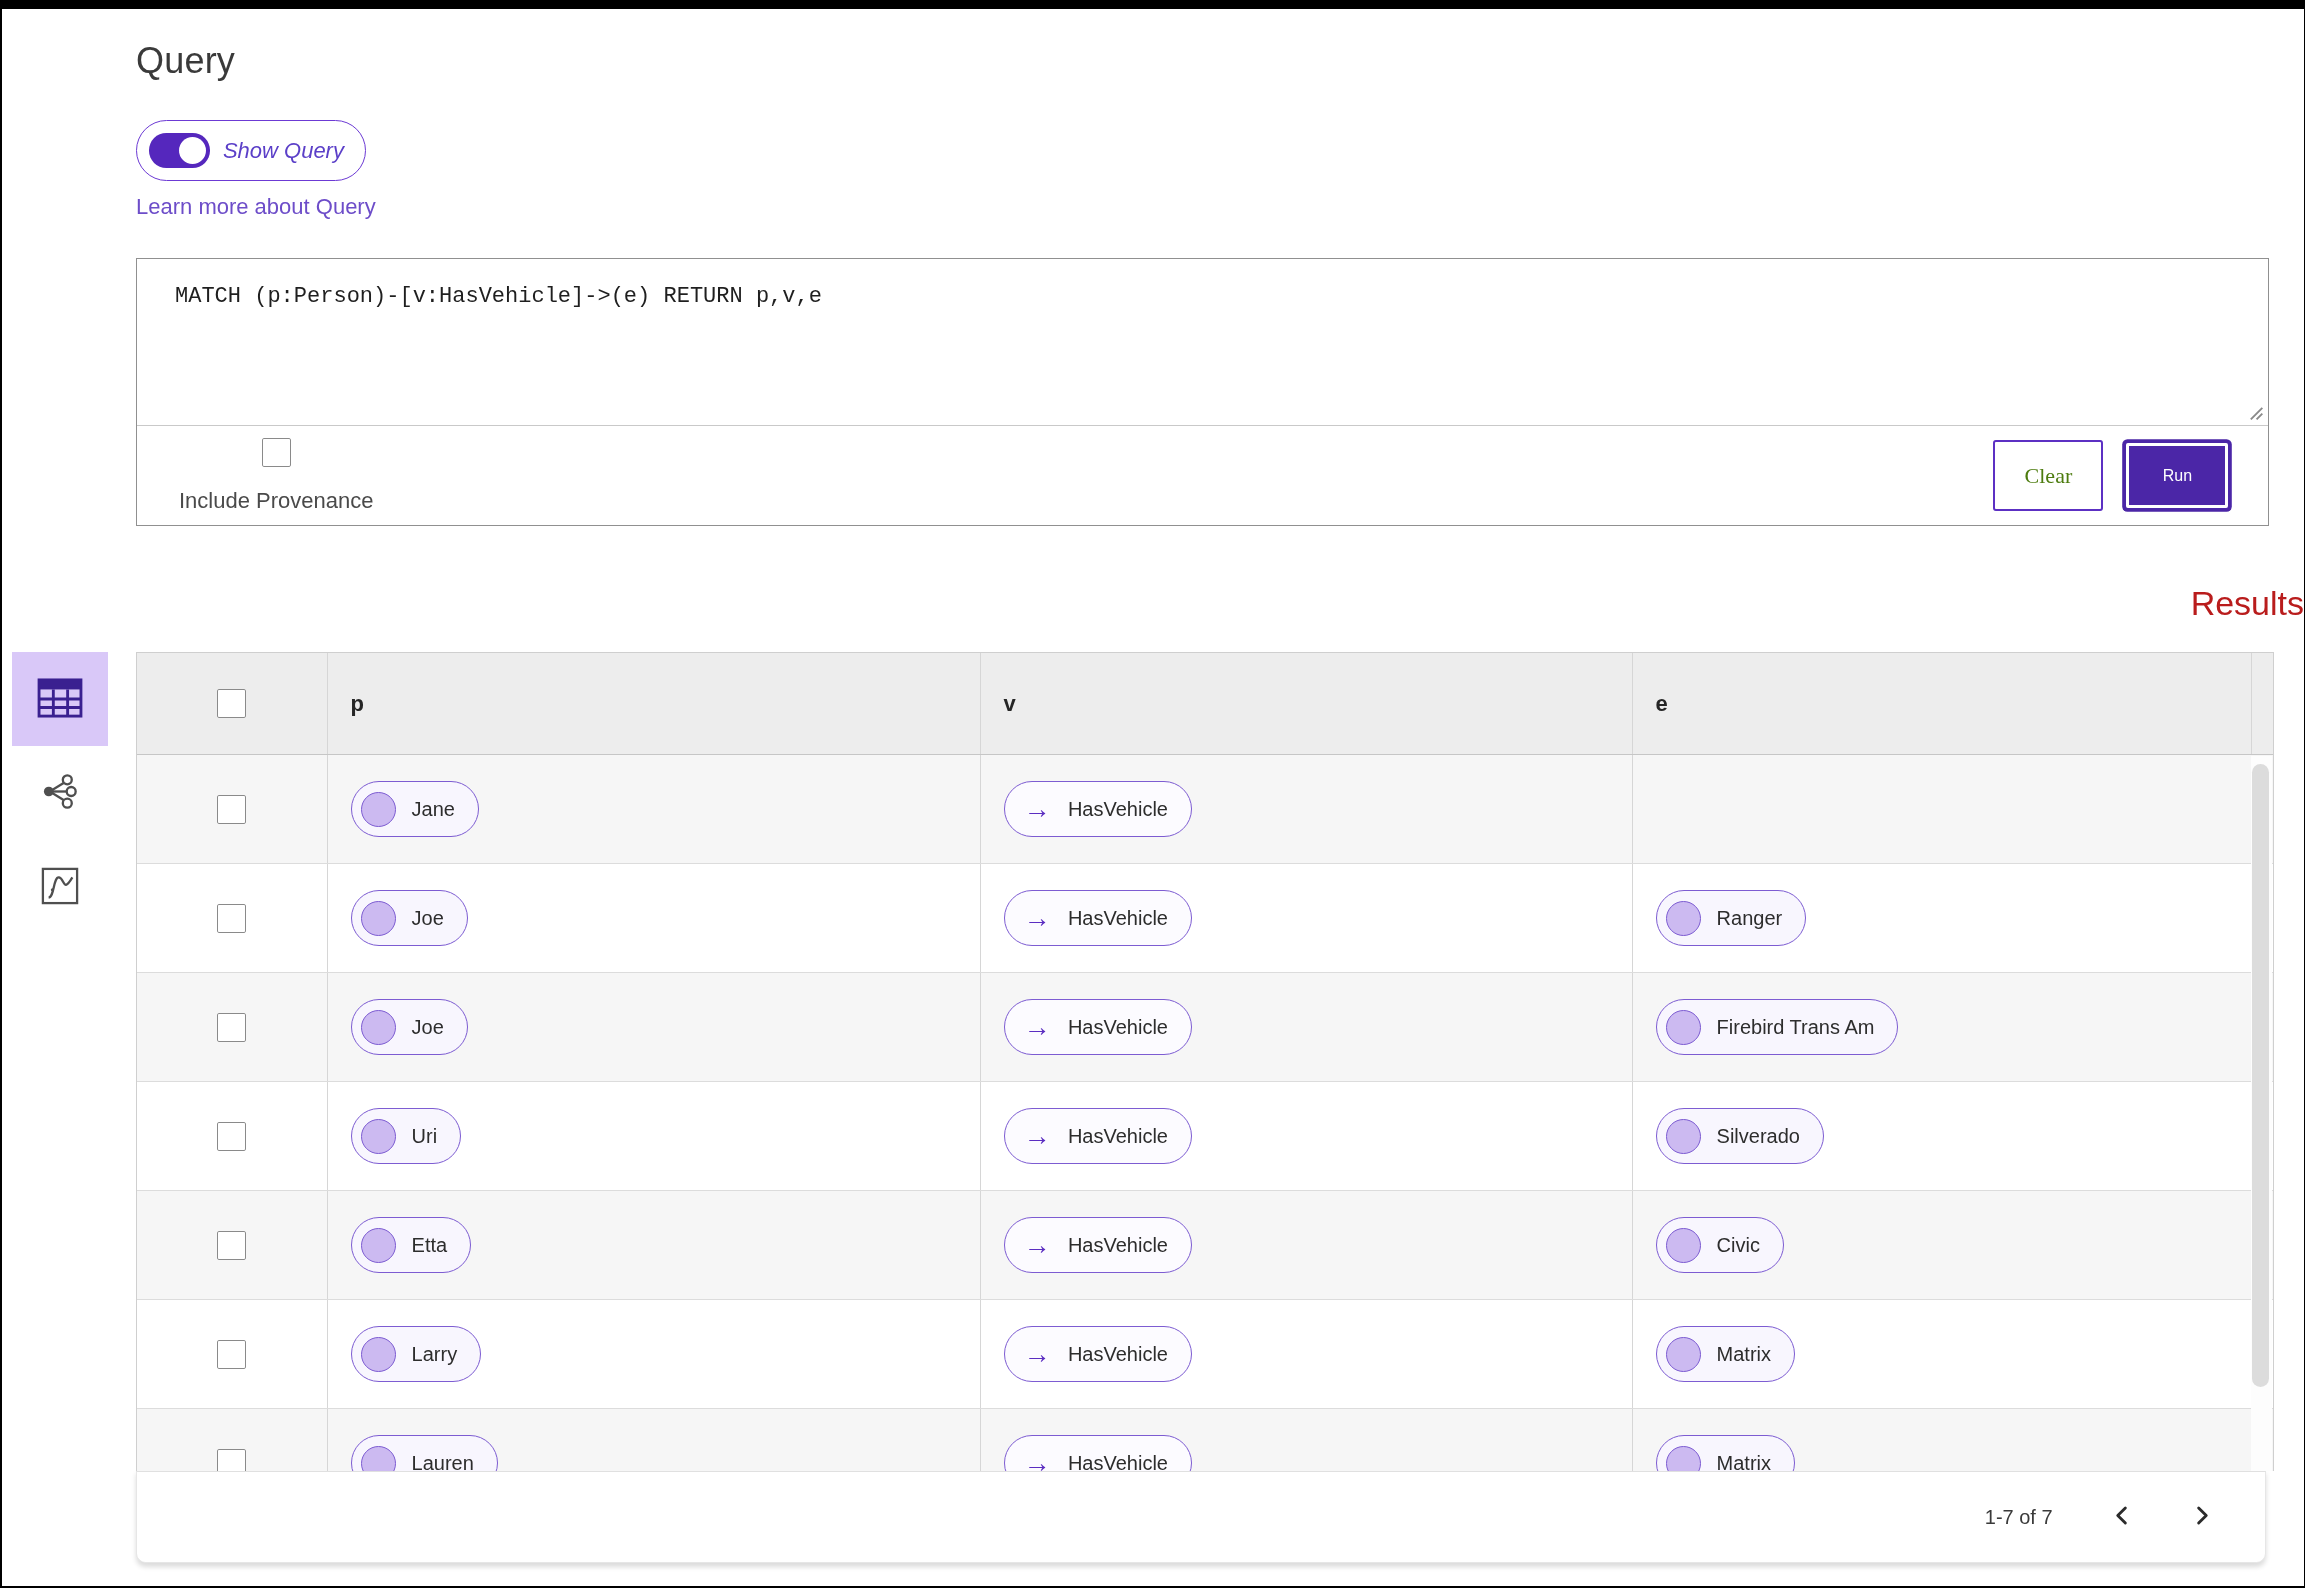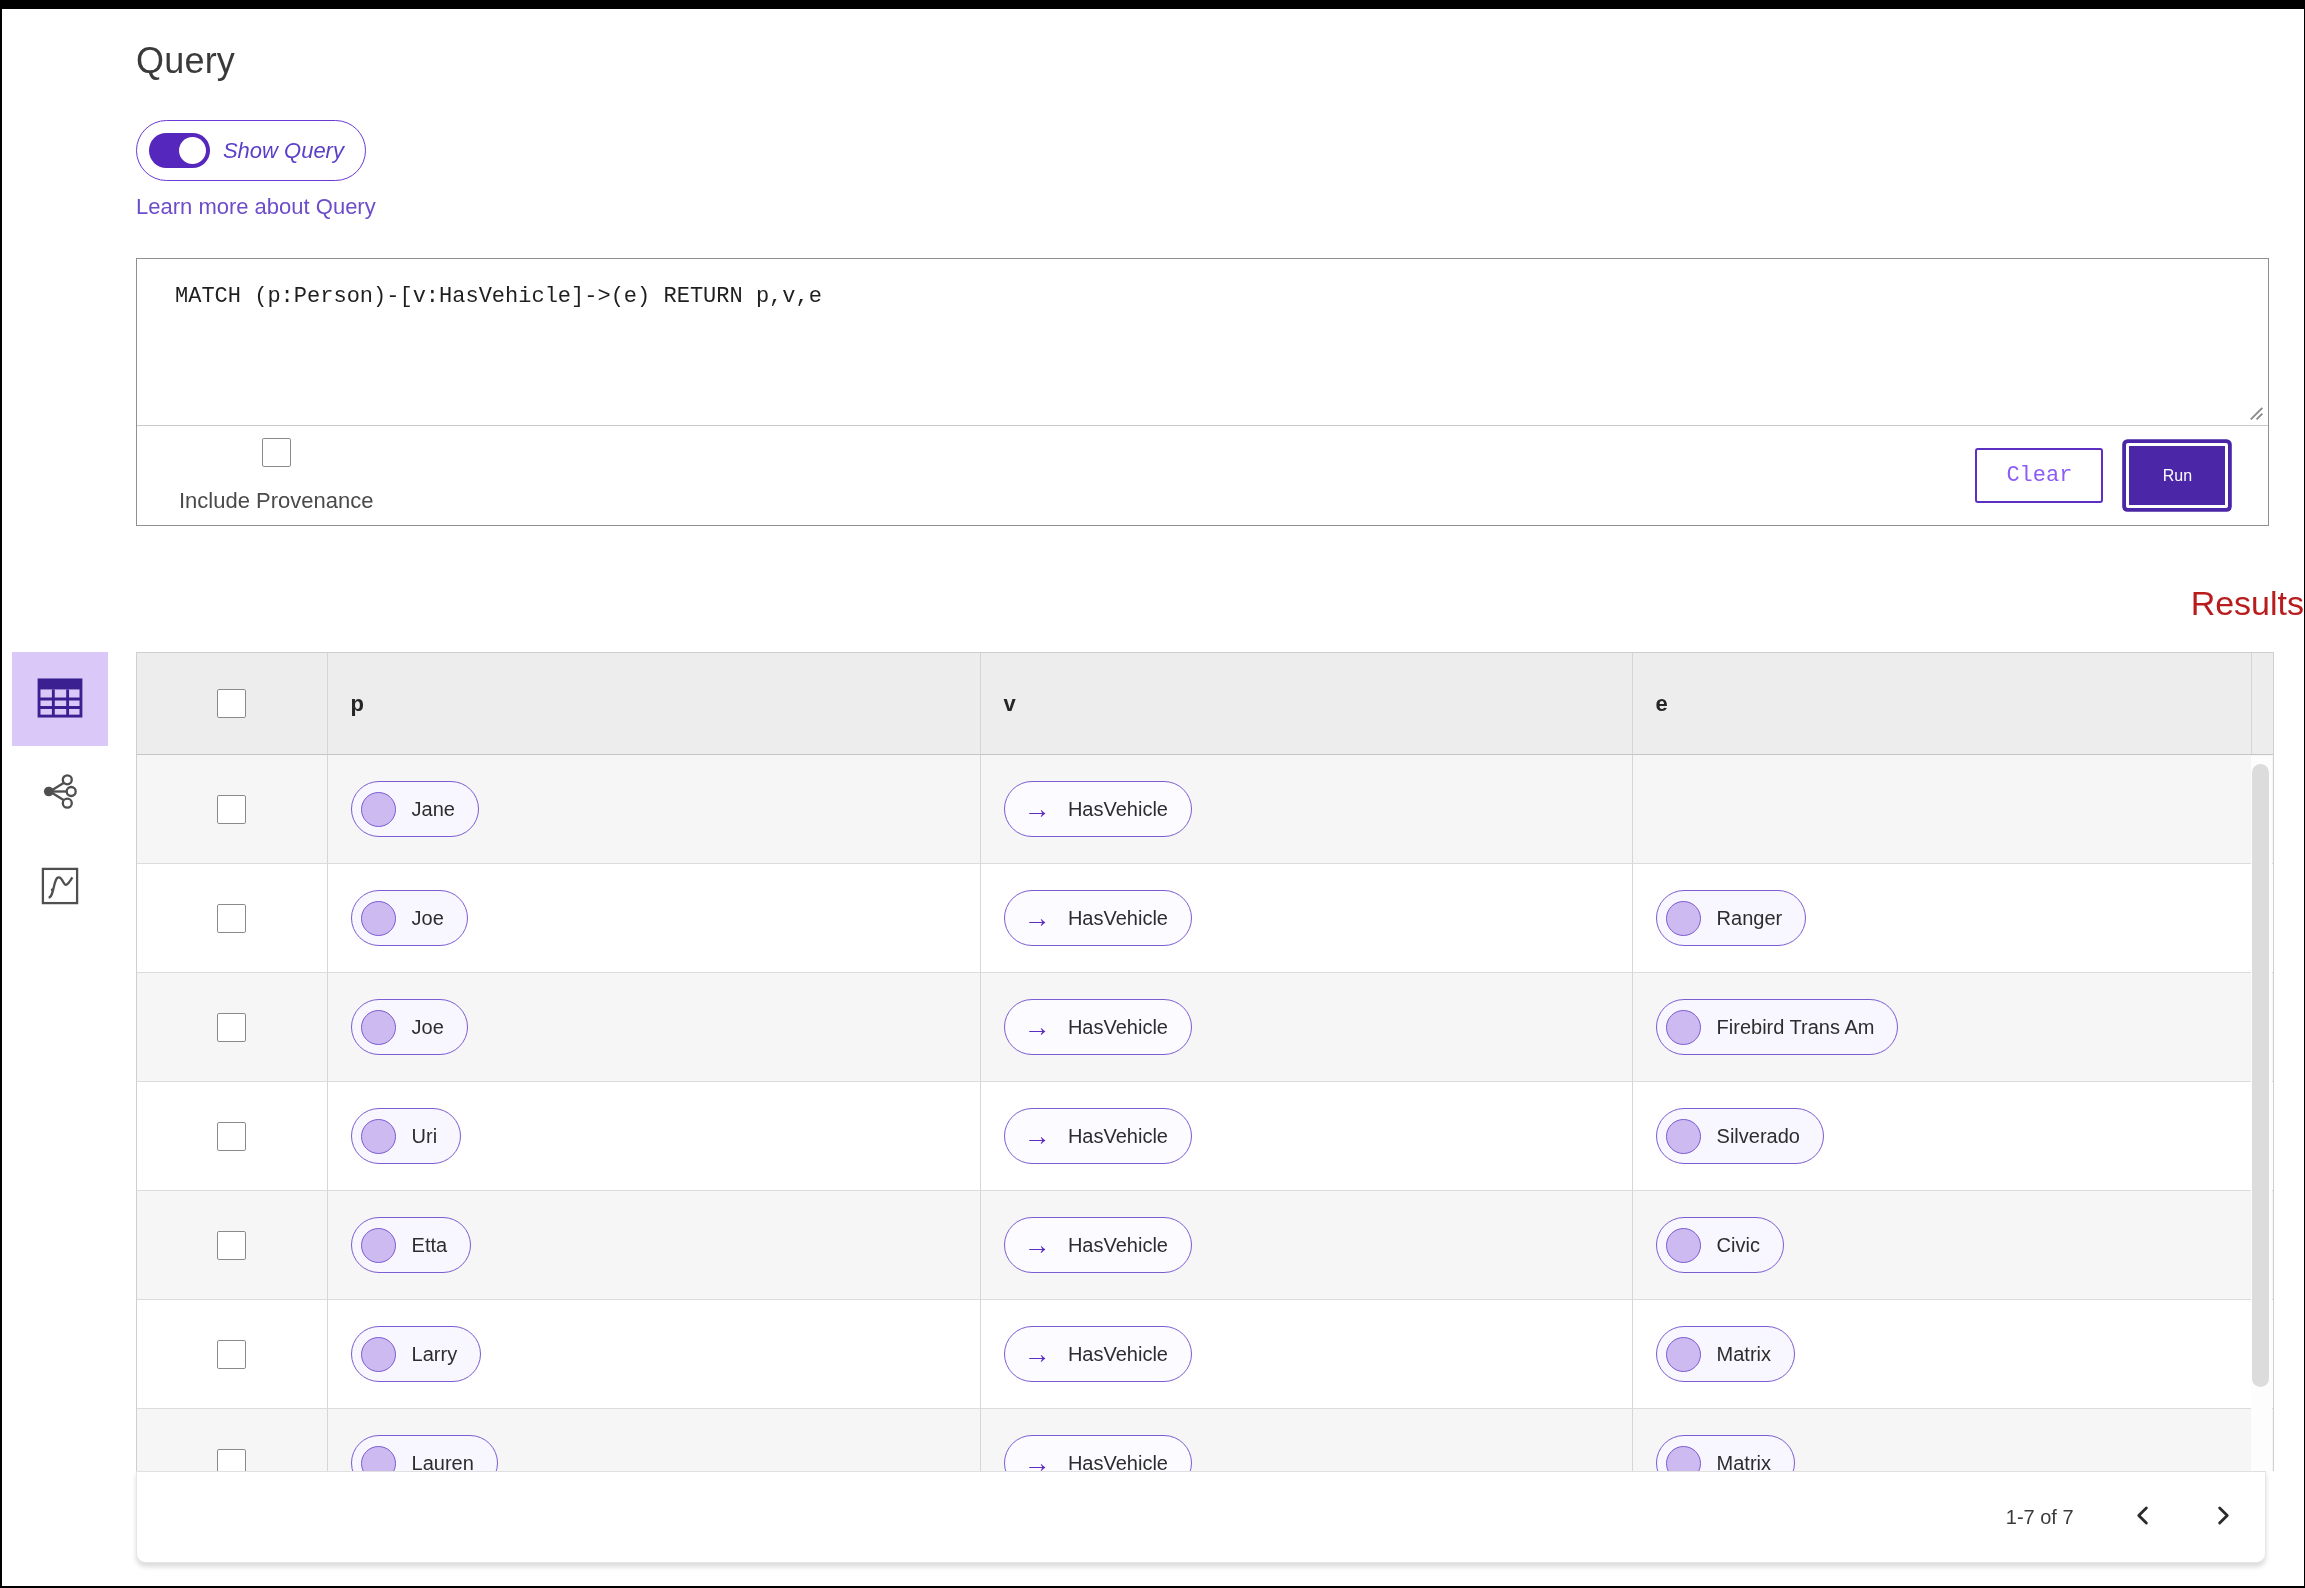--- a/index.html
+++ b/index.html
@@ -35,22 +35,22 @@
   .query-panel { margin-top: 38px; border: 1.9px solid #909090; background: #fff; }
   .query-editor { position: relative; height: 167px; padding: 25px 38px 0 38px; border-bottom: 1px solid #c9c9c9; }
   .query-text { font-family: "Liberation Mono", "DejaVu Sans Mono", monospace; font-size: 22px; color: #1f1f1f; white-space: pre; }
   .resize-handle { position: absolute; right: 4.8px; bottom: 4.8px; width: 17.3px; height: 17.3px; }
   .query-footer { display: flex; align-items: center; justify-content: space-between; height: 99px; padding: 0 31px 0 42px; }
   .provenance { display: inline-flex; align-items: center; gap: 21px; cursor: default; flex-direction: column; }
   .checkbox { display: inline-block; width: 29px; height: 29px; border: 1.9px solid #8a8a8a; background: #fff; border-radius: 1.9px; }
   .provenance-label { font-size: 22px; color: #4a4a4a; }
   .actions { display: flex; align-items: center; gap: 23px; padding-right: 4.8px; }
   .btn-clear {
-    font-family: Liberation Mono, monospace; font-size: 22px; color: #8b5cf6; background: #fff;
-    border: 2.9px solid #5c30c3; border-radius: 2.9px; padding: 0 29px; height: 55px; min-width: 110px; cursor: pointer;
+    font-family: Liberation Serif, serif; font-size: 22px; color: #4d7c0f; background: #fff;
+    border: 2.9px solid #5c30c3; border-radius: 2.9px; padding: 0 29px; height: 71px; min-width: 110px; cursor: pointer;
   }
   .btn-run {
     font-family: inherit; font-size: 16px; color: #fff; background: #4b26a7;
     border: 3.8px solid #fff; box-shadow: 0 0 0 3.8px #4b26a7; border-radius: 1.9px;
     padding: 0 25px; height: 65px; min-width: 102px; margin: 3.8px 3.8px 3.8px 0; cursor: pointer;
   }
 
   
   .results-title { font-size: 34px; font-weight: 400; color: #b91c1c; margin: 58px 0 0 134px; text-align: right; }
   .results-row { display: flex; margin-top: 29px; align-items: flex-start; }
@@ -77,21 +77,21 @@
   .chip.edge { background: #fcfbff; padding-left: 19px; gap: 17.3px; }
   .chip .arrow { color: #5b2dc1; font-size: 27px; line-height: 1; }
   .chip .chip-label { font-size: 20px; color: #2d2d2d; white-space: nowrap; }
 
   .scrollbar { position: absolute; top: 103px; bottom: 0; right: 1px; width: 21px; background: #fdfdfd; }
   .scroll-thumb { position: absolute; top: 7.7px; left: 1.9px; right: 2.9px; height: 623px; background: #dcdcdc; border-radius: 9.6px; }
 
   .pagination {
     height: 92px; background: #fff; border: 1px solid #e6e6e6; border-top: 1px solid #e0e0e0;
     border-radius: 0 0 9.6px 9.6px; box-shadow: 0 3.8px 4.8px rgba(0,0,0,0.14);
-    display: flex; align-items: center; justify-content: flex-end; gap: 60px; padding-right: 33px;
+    display: flex; align-items: center; justify-content: flex-end; gap: 60px; padding-right: 54px;
     width: 2130px;
   }
   .page-range { font-size: 20px; color: #3a3a3a; }
   .page-btn { background: none; border: none; cursor: pointer; display: flex; align-items: center; }
 </style>
 </head>
 <body>
 
 <div class="frame">
 

